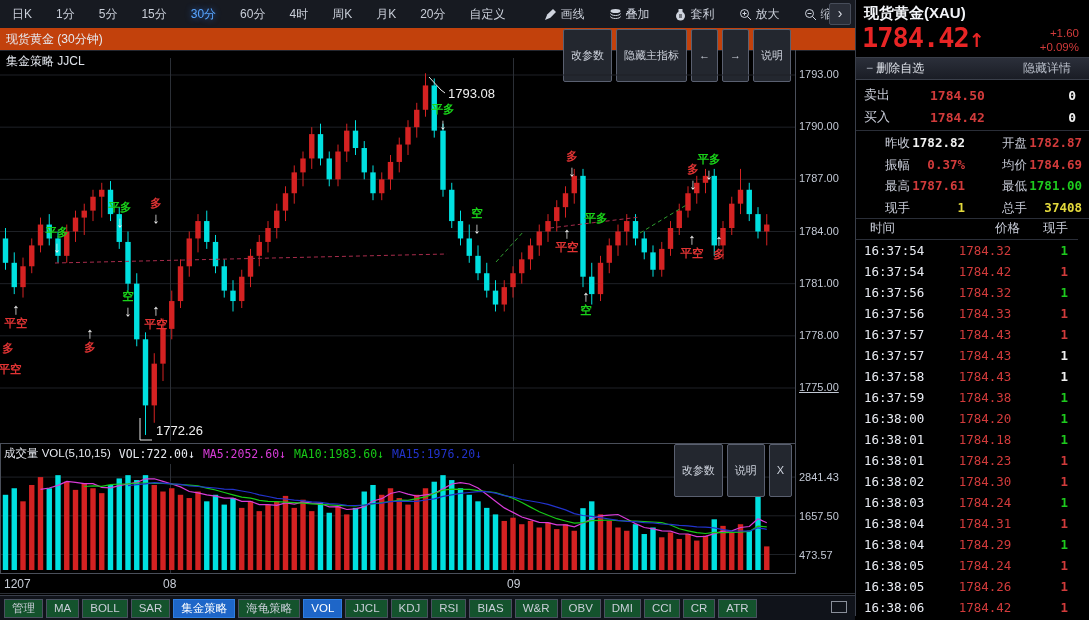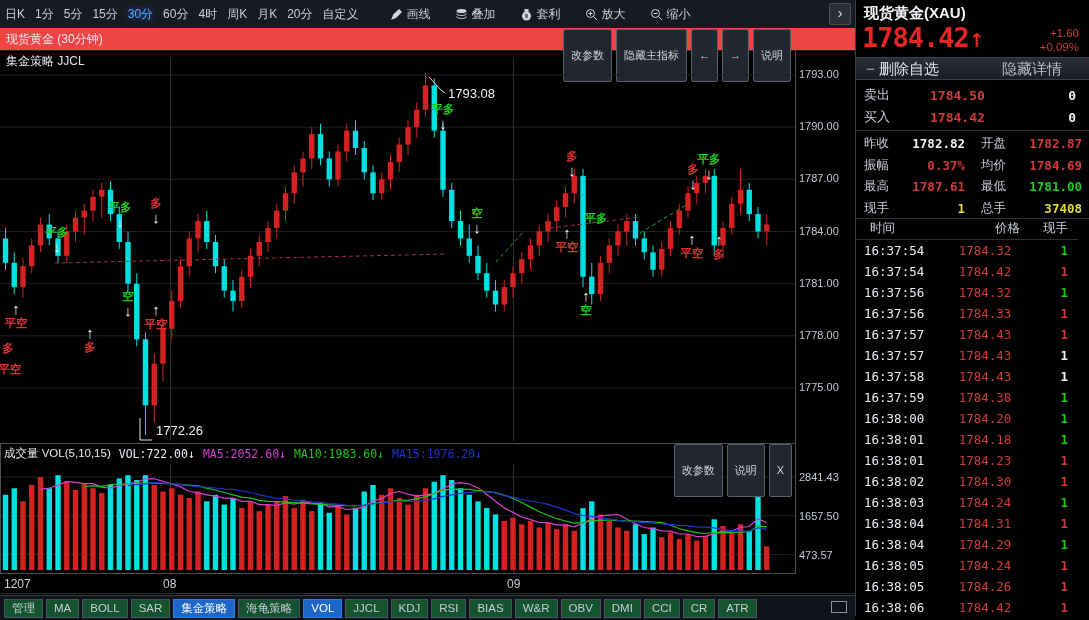--- a/index.html
+++ b/index.html
@@ -4,28 +4,28 @@
 <style>
   html,body{margin:0;padding:0;background:#000;}
   body{width:1089px;height:620px;position:relative;overflow:hidden;
        font-family:"Liberation Sans","DejaVu Sans",sans-serif;color:#cfd4de;
        -webkit-font-smoothing:antialiased;}
   .mono{font-family:"DejaVu Sans Mono",monospace;}
   
   .left{position:absolute;left:0;top:0;width:855px;height:620px;background:#000;}
   .toolbar{position:absolute;left:0;top:0;width:855px;height:28px;background:#171a21;
            border-bottom:1px solid #2c303a;display:flex;align-items:center;font-size:12px;}
-  .tf{padding:0 5px;cursor:pointer;color:#c9ced8;white-space:nowrap;}
+  .tf{padding:0 12px;cursor:pointer;color:#c9ced8;white-space:nowrap;}
   .tf.active{color:#58a6ff;text-shadow:0 0 6px #2b6cd4;}
   .tool{display:flex;align-items:center;gap:4px;padding:0 12px;color:#c9ced8;cursor:pointer;white-space:nowrap;}
   .tool svg{display:block;}
   .more-btn{position:absolute;right:4px;top:3px;width:20px;height:20px;background:#2a2e38;
             border:1px solid #474d5a;color:#dfe3ea;text-align:center;line-height:18px;
             font-size:14px;cursor:pointer;border-radius:2px;}
-  .chart-header{position:absolute;left:0;top:28px;width:855px;height:22px;background:#ef4444;
+  .chart-header{position:absolute;left:0;top:28px;width:855px;height:22px;background:#c2410c;
                 border-bottom:1px solid #23262e;display:flex;align-items:center;font-size:12px;}
   .chart-title{color:#e6e9f0;padding-left:6px;}
   .hdr-btns{position:absolute;right:64px;top:1px;display:flex;gap:4px;}
   .hbtn{border:1px solid #5a6070;background:#23272f;color:#cfd4de;font-size:11px;
         padding:18px 7px;cursor:pointer;border-radius:2px;line-height:15px;}
   .strategy{position:absolute;left:6px;top:53px;font-size:12px;color:#dfe3ea;}
   .axis-label{position:absolute;font-size:11px;color:#c2c8d4;left:799px;}
   .tl-label{position:absolute;top:577px;font-size:12px;color:#c9ced8;}
   .volhdr{position:absolute;left:0;top:444px;width:796px;height:19px;display:flex;
           align-items:center;font-size:11.5px;gap:8px;padding-left:4px;box-sizing:border-box;}
@@ -41,28 +41,28 @@
   
   .rpanel{position:absolute;left:855px;top:0;width:234px;height:616px;background:#000;
           border-left:1px solid #3a3f4a;box-sizing:border-box;}
   .sym-title{position:absolute;left:8px;top:4px;font-size:15px;font-weight:bold;color:#f2f4f8;}
   .big-price{position:absolute;left:6px;top:22px;font-size:27px;font-weight:bold;color:#e82525;
              font-family:"DejaVu Sans Mono",monospace;letter-spacing:-1px;}
   .big-arrow{font-size:19px;font-family:"DejaVu Sans",sans-serif;letter-spacing:0;}
   .chg{position:absolute;right:10px;top:26px;text-align:right;font-size:11.5px;color:#d23b3b;line-height:14px;}
   .delbar{position:absolute;left:0;top:57px;width:234px;height:23px;background:linear-gradient(#2b2f3a,#1a1d25);
           border-top:1px solid #3a3f4a;border-bottom:1px solid #3a3f4a;box-sizing:border-box;
-          display:flex;align-items:flex-end;font-size:15px;color:#dfe3ea;}
+          display:flex;align-items:center;font-size:12px;color:#dfe3ea;}
   .q-row{position:absolute;left:0;width:234px;height:22px;display:flex;align-items:center;font-size:13px;}
   .q-row .lbl{width:42px;padding-left:8px;color:#c8ccd8;}
   .q-row .prc{font-weight:bold;}
   .q-row .qty{margin-left:auto;padding-right:14px;color:#f0f0f0;font-weight:bold;}
   .stats{position:absolute;left:0;top:133px;width:234px;}
   .s-row{display:flex;height:21.5px;align-items:center;font-size:12.5px;}
-  .s-cell{display:flex;width:117px;align-items:center;}
+  .s-cell{display:flex;width:117px;margin-left:21px;}
   .s-cell .lbl{padding-left:8px;color:#c8ccd8;}
   .s-cell .val{margin-left:auto;padding-right:8px;font-weight:bold;font-family:"DejaVu Sans Mono",monospace;}
   .tick-hdr{position:absolute;left:0;top:220px;width:222px;height:19px;display:flex;
             font-size:12.5px;color:#c8ccd8;border-bottom:1px solid #2a2e38;}
   .ticks{position:absolute;left:0;top:240px;width:222px;}
   .t-row{display:flex;height:21px;align-items:center;font-size:12.5px;
          font-family:"DejaVu Sans Mono",monospace;}
   .t-time{width:78px;padding-left:8px;color:#e8ebf2;}
   .t-price{width:86px;text-align:center;color:#d23b3b;}
   .t-vol{flex:1;text-align:right;padding-right:10px;font-weight:bold;}
@@ -481,21 +481,21 @@
       <text x="156" y="435" fill="#f0f0f0" font-size="13">1772.26</text>
     </svg>
 
   <div id="price-axis">
       <div class="axis-label" style="top: 68px;">1793.00</div>
       <div class="axis-label" style="top: 120.167px;">1790.00</div>
       <div class="axis-label" style="top: 172.333px;">1787.00</div>
       <div class="axis-label" style="top: 224.5px;">1784.00</div>
       <div class="axis-label" style="top: 276.667px;">1781.00</div>
       <div class="axis-label" style="top: 328.833px;">1778.00</div>
-      <div class="axis-label" style="top: 381px;">1775.00</div>
+      <div class="axis-label" style="top: 381px; text-decoration: underline;">1775.00</div>
     </div>
   <div id="vol-axis">
       <div class="axis-label" style="top: 471.085px;">2841.43</div>
       <div class="axis-label" style="top: 509.8px;">1657.50</div>
       <div class="axis-label" style="top: 548.514px;">473.57</div>
     </div>
 
   <div class="volhdr">
     <span style="color:#e6e9f0;">成交量 VOL(5,10,15)</span>
     <span class="mono" style="color:#e6e9f0;">VOL:722.00↓</span>
@@ -538,21 +538,21 @@
 
 <div class="rpanel">
   <div class="sym-title">现货黄金(XAU)</div>
   <div class="big-price"><span>1784.42</span><span class="big-arrow">↑</span></div>
   <div class="chg">
     <div>+1.60</div>
     <div>+0.09%</div>
   </div>
   <div class="delbar">
     <span style="padding-left:10px;cursor:pointer;"><span style="color:#aab0bc;">−</span> <span>删除自选</span></span>
-    <span style="margin-left:auto;padding-right:28px;color:#b9bfca;cursor:pointer;">隐藏详情</span>
+    <span style="margin-left:auto;padding-right:19px;color:#b9bfca;cursor:pointer;">隐藏详情</span>
   </div>
 
   <div class="q-row" style="top:84px;">
     <span class="lbl">卖出</span>
     <span class="prc red mono" style="margin-left:24px;">1784.50</span>
     <span class="qty mono">0</span>
   </div>
   <div class="q-row" style="top:106px;">
     <span class="lbl">买入</span>
     <span class="prc red mono" style="margin-left:24px;">1784.42</span>

